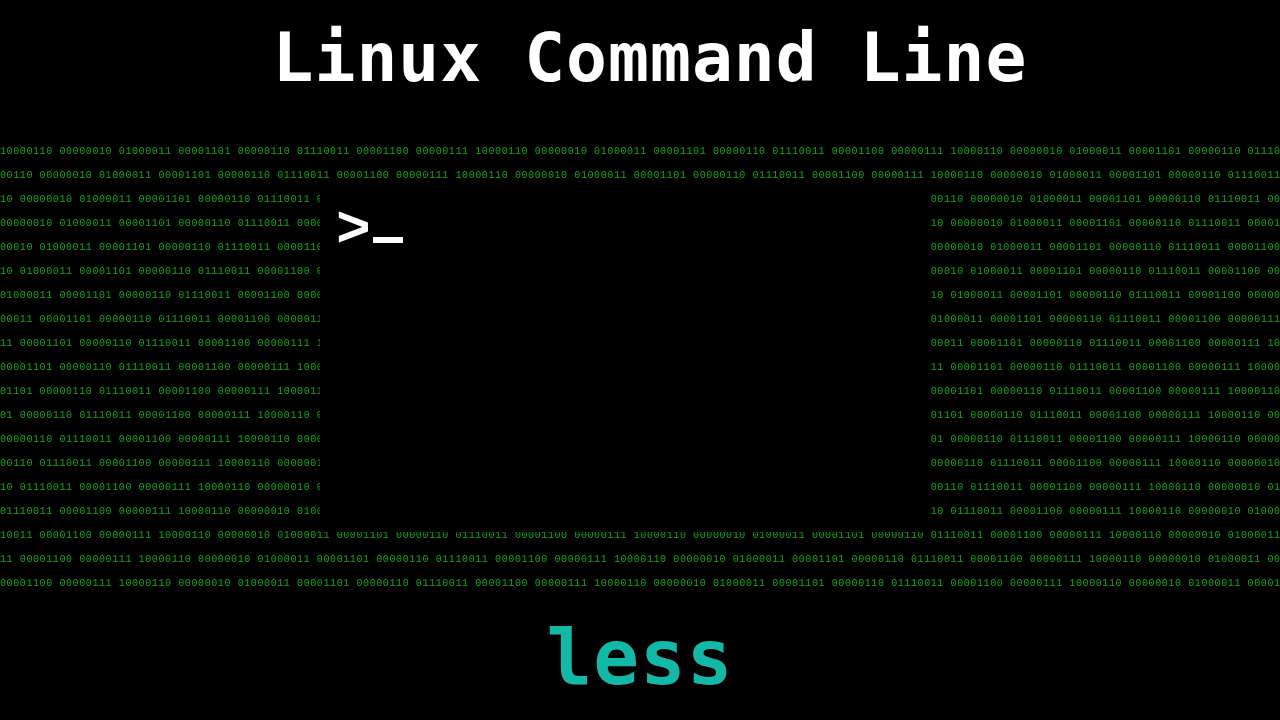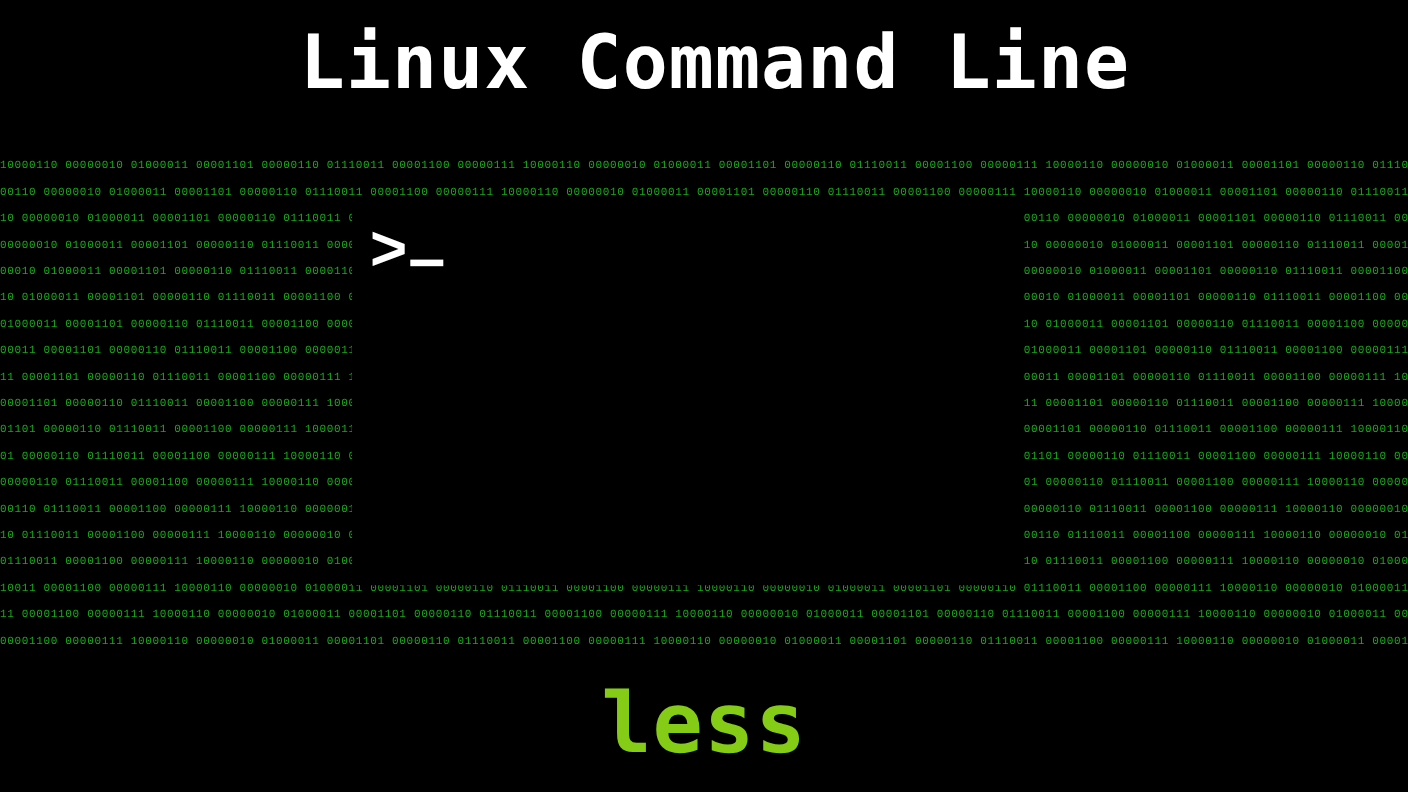--- a/index.html
+++ b/index.html
@@ -26,21 +26,21 @@
     font-weight: 600;
     letter-spacing: 1px;
     padding-left: 20px;
   }
   .subtitle {
     position: absolute;
     bottom: 18px;
     left: 0;
     width: 100%;
     text-align: center;
-    color: #84cc16;
+    color: #14b8a6;
     font-size: 76px;
     font-weight: 600;
     letter-spacing: 1px;
   }
   .binary-bg {
     position: absolute;
     top: 140px;
     left: 0;
     width: 1280px;
     height: 450px;

